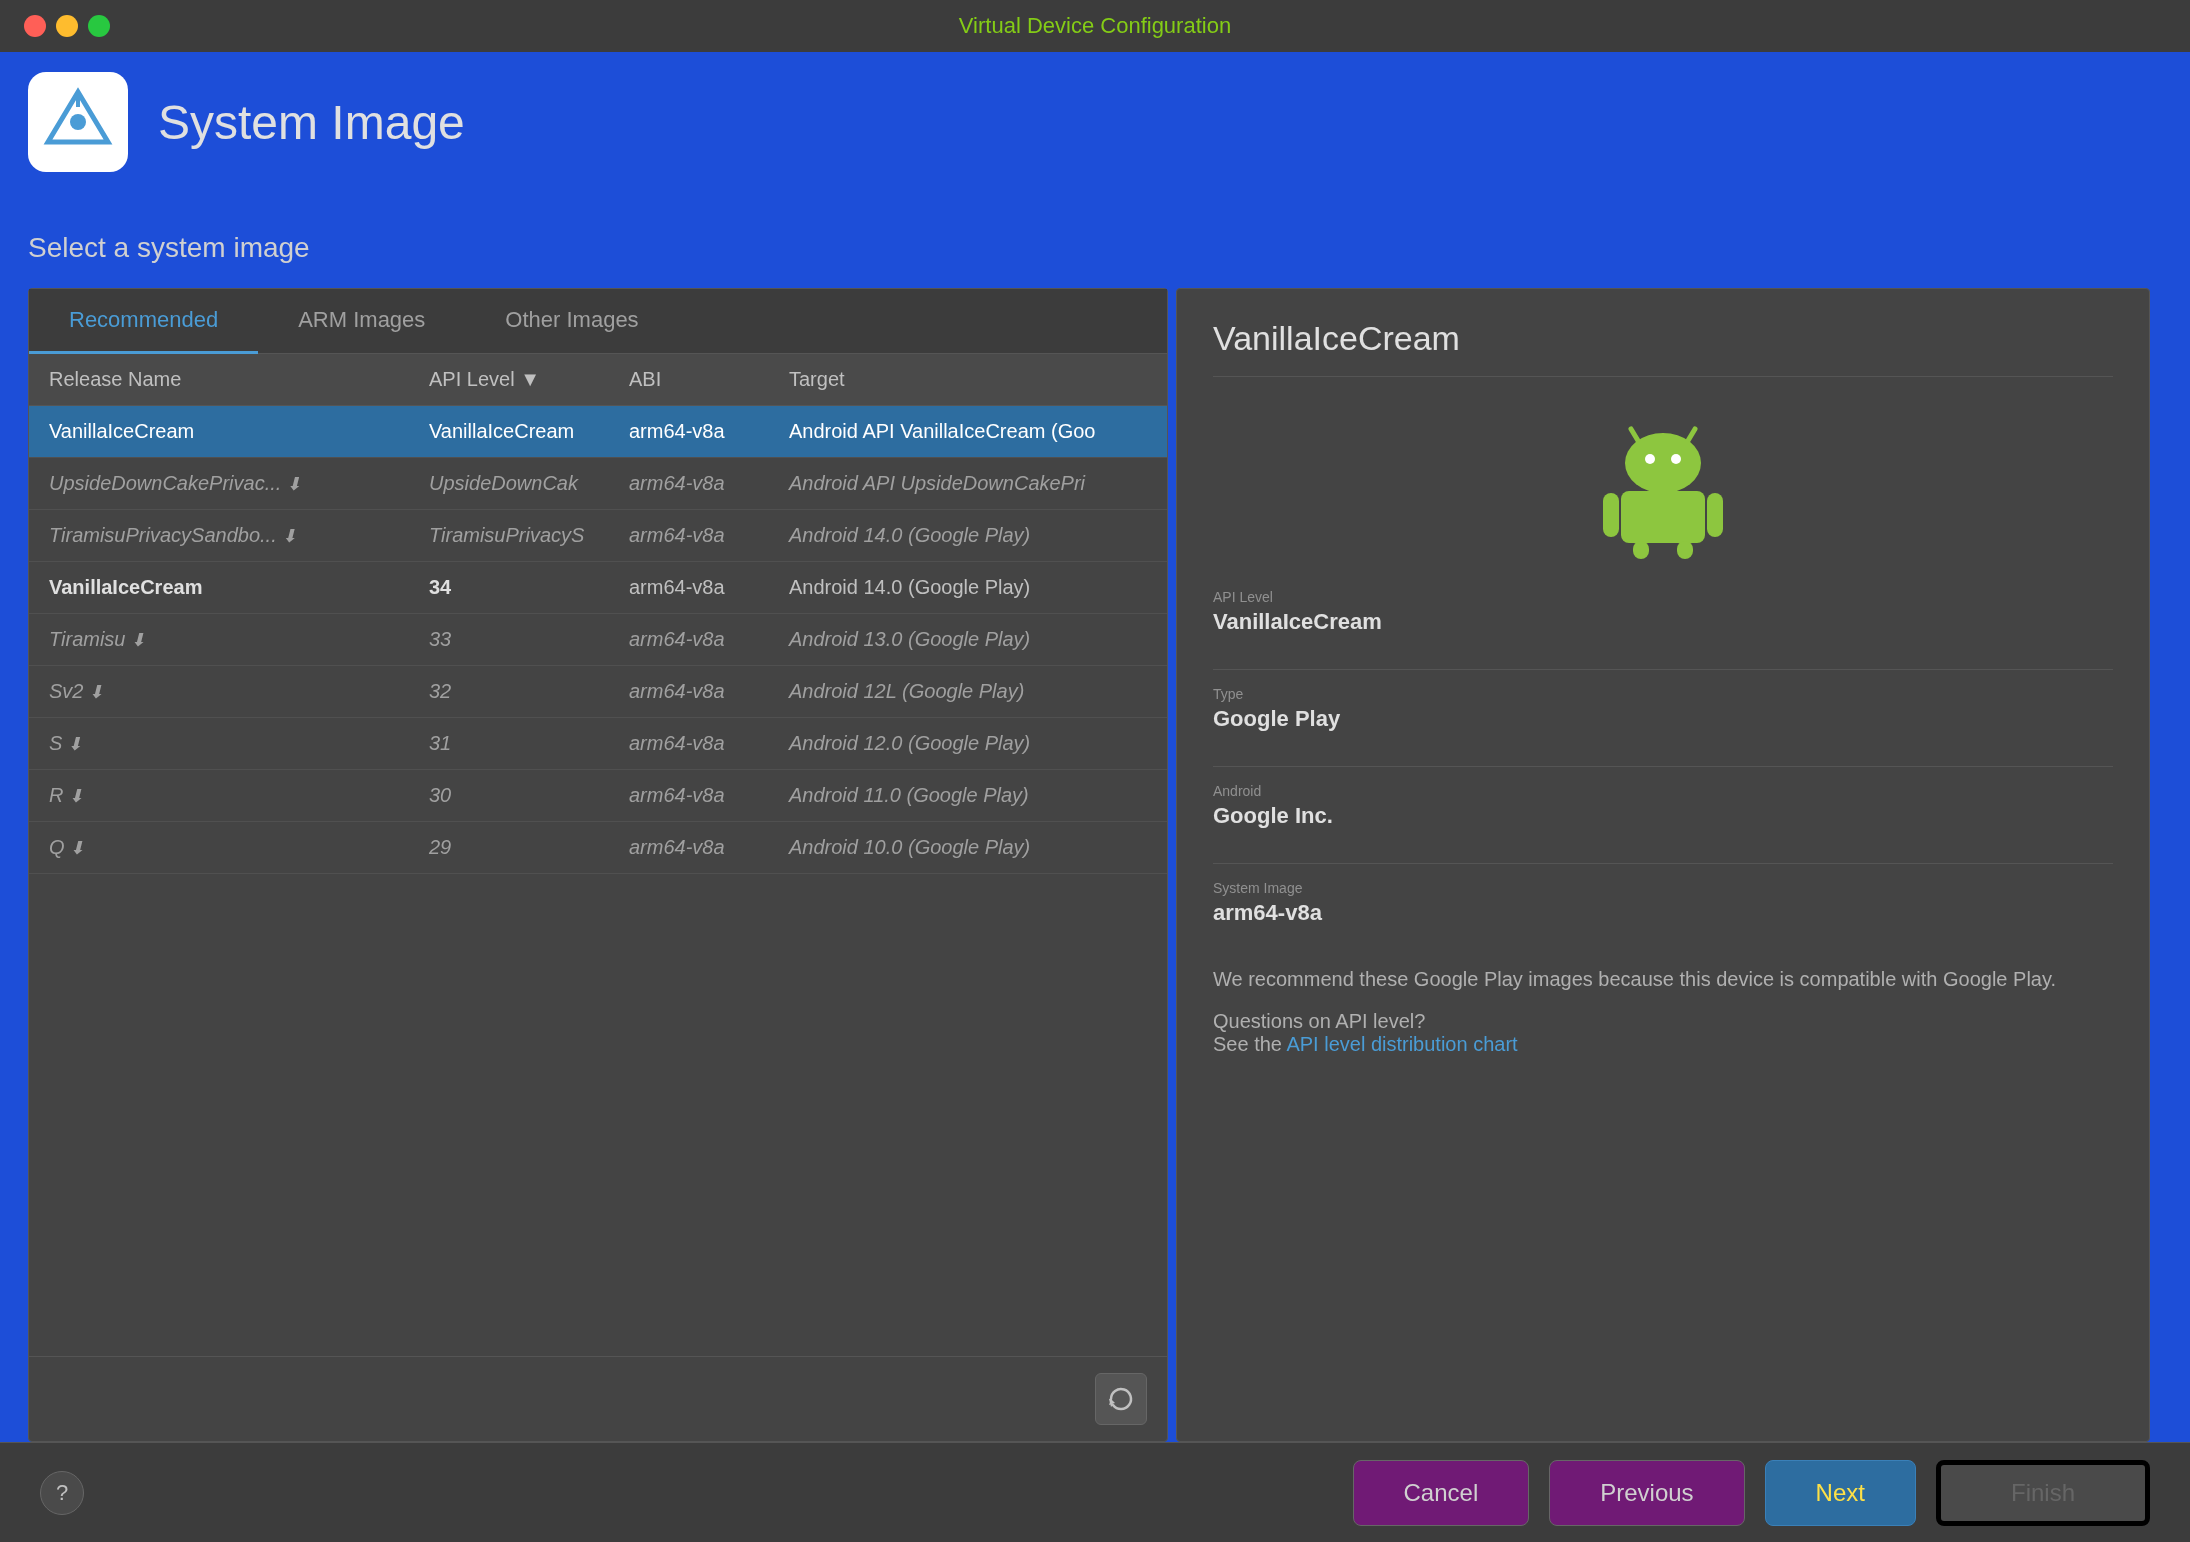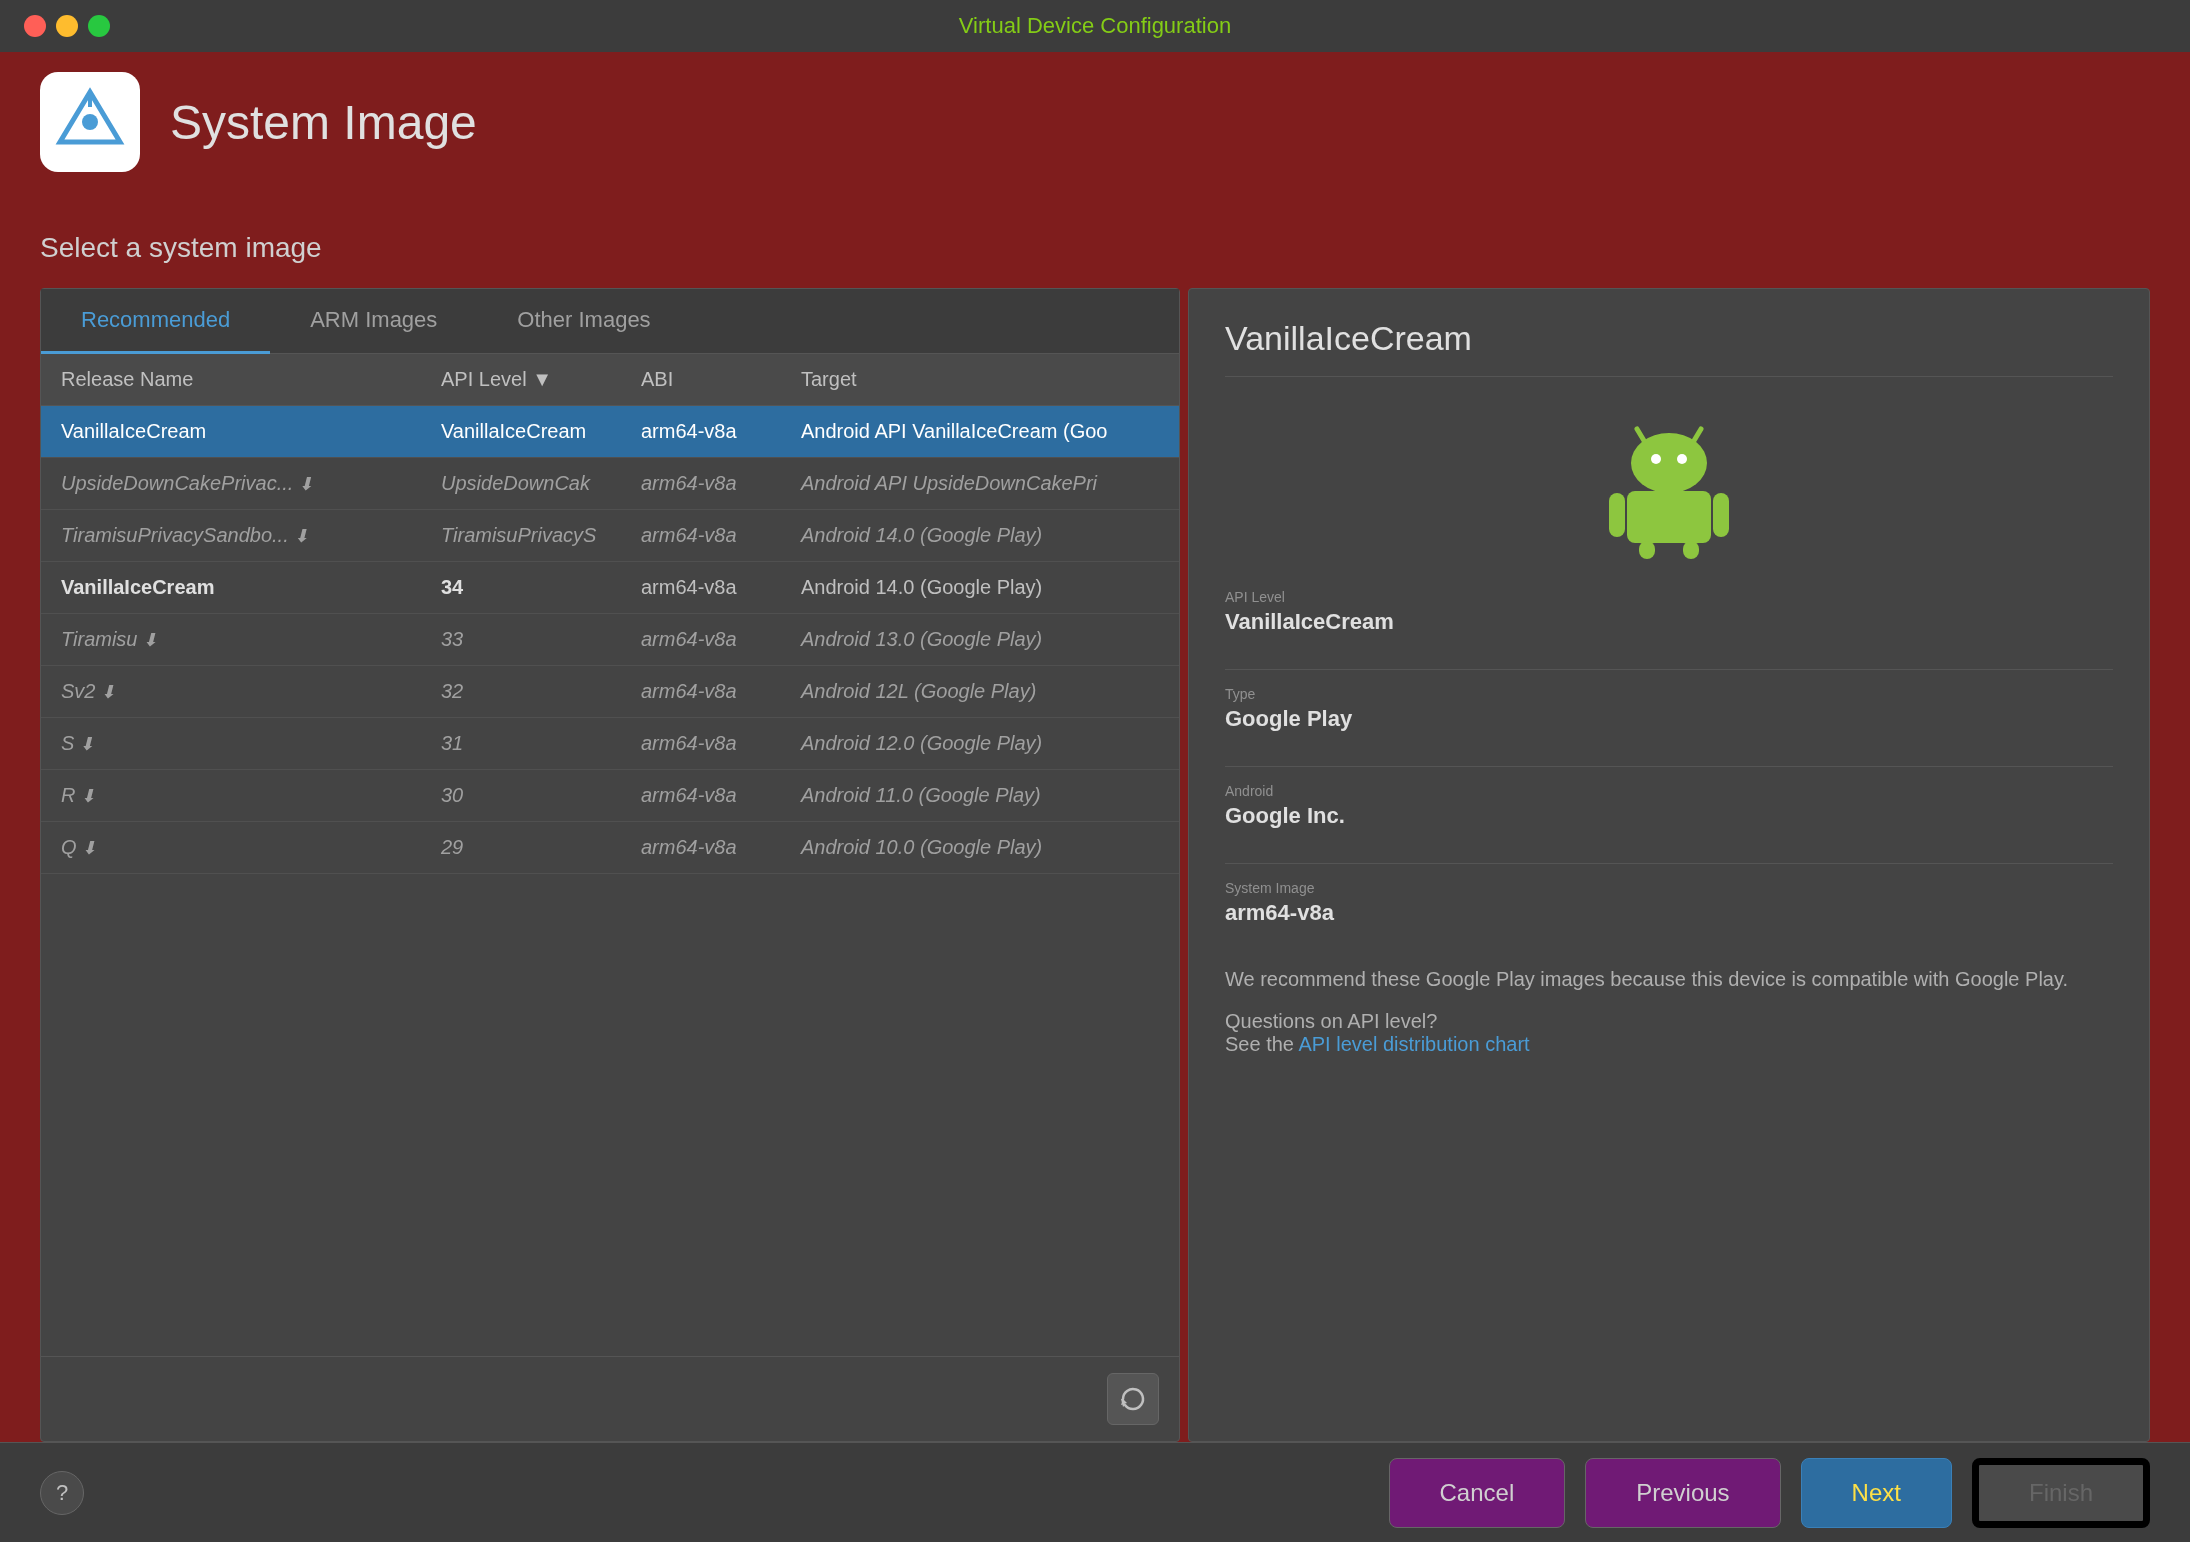--- a/index.html
+++ b/index.html
@@ -40,24 +40,24 @@
     .tb-min { background: #febc2e; }
     .tb-max { background: #28c840; }
     .title-bar-title {
       color: #84cc16;
       font-size: 22px;
       font-weight: 500;
     }
     
     .main-content {
       flex: 1;
-      background: #7f1d1d;
+      background: #1d4ed8;
       display: flex;
       flex-direction: column;
-      padding: 20px 40px 0 40px;
+      padding: 20px 40px 0 28px;
     }
     
     .header-area {
       display: flex;
       align-items: center;
       gap: 30px;
       margin-bottom: 40px;
       padding-bottom: 20px;
     }
     .logo-icon {
@@ -286,23 +286,23 @@
     .btn-primary {
       padding: 14px 50px;
       background: #2d6da0;
       border: 1px solid #3a80b8;
       border-radius: 8px;
       color: #fde047;
       font-size: 24px;
       cursor: pointer;
     }
     .btn-disabled {
-      padding: 14px 50px;
+      padding: 14px 70px;
       background: #4a4a4a;
-      border: 7px solid #000000;
+      border: 5px solid #000000;
       border-radius: 8px;
       color: #666;
       font-size: 24px;
       cursor: not-allowed;
     }
   </style>
 </head>
 <body>
 
 <div class="title-bar">

